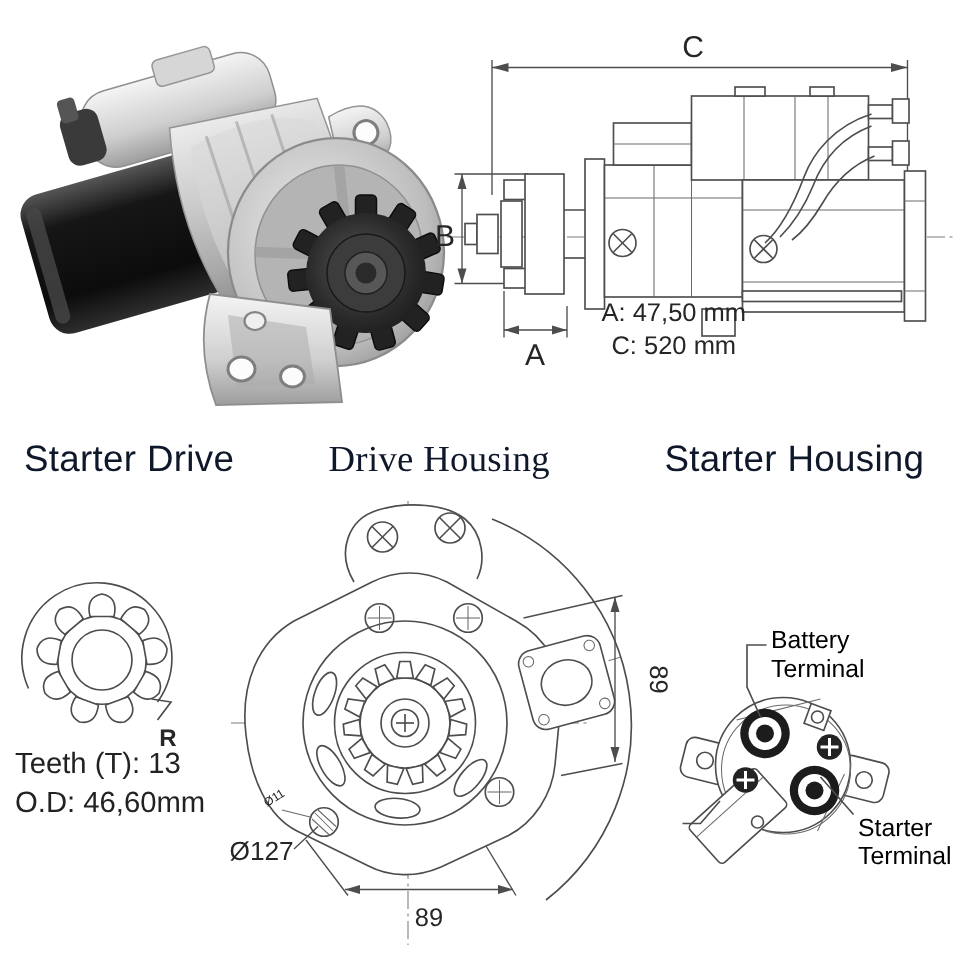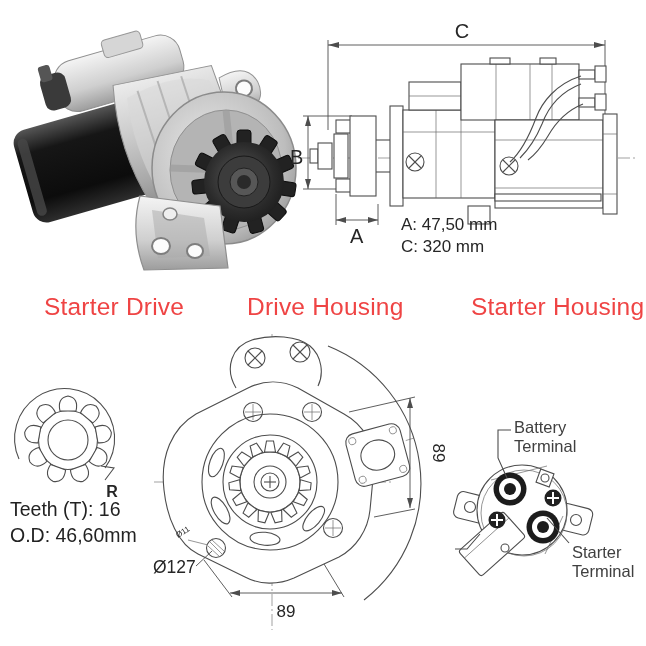--- a/index.html
+++ b/index.html
@@ -2,25 +2,25 @@
 <html><head>
 <meta charset="utf-8">
 <style>
   html,body{margin:0;padding:0;}
   #canvas{
     position:relative;width:646px;height:646px;background:#ffffff;overflow:hidden;
     font-family:"Liberation Sans","DejaVu Sans",sans-serif;color:#2e2e2e;
   }
   .abs{position:absolute;}
   .heading{
-    font-size:24.5px;letter-spacing:0.2px;color:#ef4444;white-space:nowrap;margin-left:28px;
+    font-size:24.5px;letter-spacing:0.2px;color:#0f172a;white-space:nowrap;
   }
   .dimtext{font-size:17px;line-height:21.5px;color:#262626;white-space:nowrap;}
   .gearspec{font-size:19.5px;line-height:26px;color:#222;white-space:nowrap;}
-  .termlabel{font-size:16.5px;line-height:19px;color:#404040;}
+  .termlabel{font-size:16.5px;line-height:19px;color:#000000;}
   svg{display:block;}
   svg text{font-family:"Liberation Sans","DejaVu Sans",sans-serif;fill:#262626;}
   .dln{stroke:#4d4d4d;stroke-width:1.1;fill:none;}
   .dlnw{stroke:#4d4d4d;stroke-width:1.1;fill:#ffffff;}
   .thin{stroke:#6a6a6a;stroke-width:0.7;fill:none;}
   .dim{stroke:#4d4d4d;stroke-width:0.9;fill:none;}
   .cl{stroke:#7a7a7a;stroke-width:0.7;fill:none;stroke-dasharray:12 3 2 3;}
   .arr{fill:#4d4d4d;stroke:none;}
 </style>
 </head>
@@ -208,27 +208,27 @@
       <line class="dln" x1="213" y1="148" x2="225" y2="160"></line>
         <line class="dln" x1="225" y1="148" x2="213" y2="160"></line>
 
       <path class="dln" stroke-width="2" d="M291,64 C266,72 252,90 246,106 C240,122 231,140 220,150"></path>
       <path class="dln" stroke-width="2" d="M291,72 C270,80 258,96 252,112 C247,124 240,136 230,146"></path>
       <path class="dln" stroke-width="2" d="M293,92 C278,98 266,110 258,124 C252,134 246,142 238,148"></path>
     </g>
 
   </svg>
 
-  <div class="abs dimtext" style="left:401px;top:214px;">
+  <div class="abs dimtext" style="left:401px;top:198px;text-align:center;">
     <div>A: 47,50 mm</div>
-    <div>C: 320 mm</div>
+    <div>C: 520 mm</div>
   </div>
 
   <div class="abs heading" style="left:16px;top:293px;">Starter Drive</div>
-  <div class="abs heading" style="left:219px;top:293px;">Drive Housing</div>
+  <div class="abs heading" style="left:219px;top:293px;font-family:Liberation Serif, serif;">Drive Housing</div>
   <div class="abs heading" style="left:443px;top:293px;">Starter Housing</div>
 
   <svg class="abs" style="left:5px;top:380px;" width="135" height="122" viewBox="0 0 135 122">
     <g transform="translate(63,60)">
       <circle class="dln" r="29.5"></circle>
       <g class="dlnw">
         <path d="M-8,-29 Q-11,-42 0,-44 Q11,-42 8,-29 Z"></path>
         <path d="M-8,-29 Q-11,-42 0,-44 Q11,-42 8,-29 Z" transform="rotate(40)"></path>
         <path d="M-8,-29 Q-11,-42 0,-44 Q11,-42 8,-29 Z" transform="rotate(80)"></path>
         <path d="M-8,-29 Q-11,-42 0,-44 Q11,-42 8,-29 Z" transform="rotate(120)"></path>
@@ -240,21 +240,21 @@
       </g>
       <circle class="dln" r="20"></circle>
     </g>
     <g>
       <path class="dln" d="M14,79 A50,50 0 1 1 100,88"></path>
       <polyline class="dln" points="96,86 109,88 100,100"></polyline>
       <text x="107" y="117" font-size="16" font-weight="bold" text-anchor="middle">R</text>
     </g>
   </svg>
   <div class="abs gearspec" style="left:10px;top:496px;">
-    <div>Teeth (T): 16</div>
+    <div>Teeth (T): 13</div>
     <div>O.D: 46,60mm</div>
   </div>
 
   <svg class="abs" style="left:152px;top:328px;" width="295" height="318" viewBox="0 0 295 318">
 
     <line class="cl" x1="120" y1="6" x2="120" y2="302"></line>
     <line class="cl" x1="2" y1="154" x2="240" y2="154"></line>
     <line class="cl" x1="120" y1="154" x2="262" y2="110"></line>
 
     <path class="dln" d="M176,18 A148,148 0 0 1 212,272"></path>

